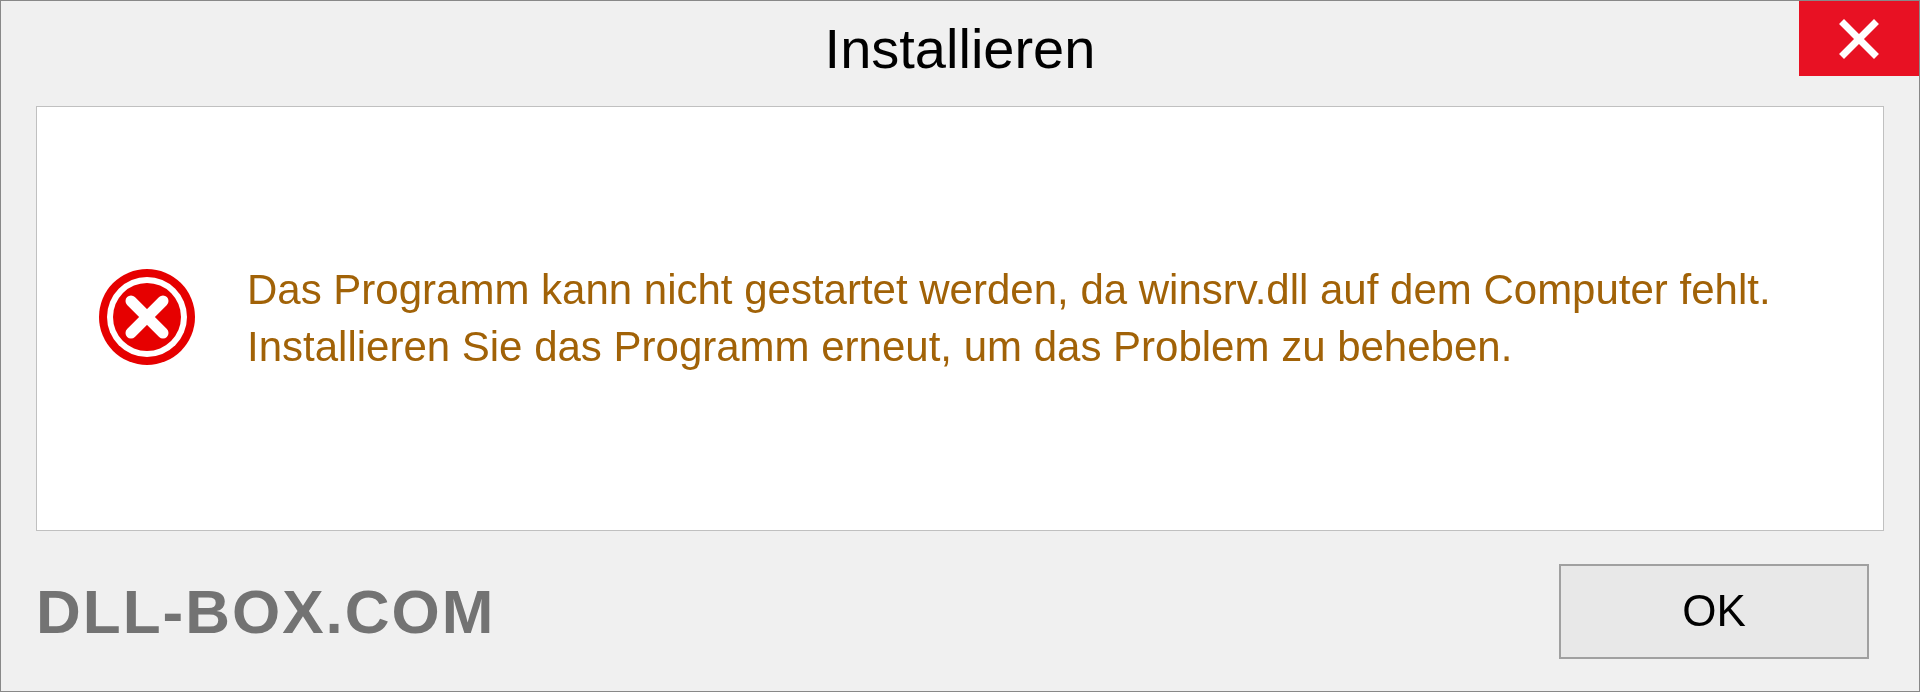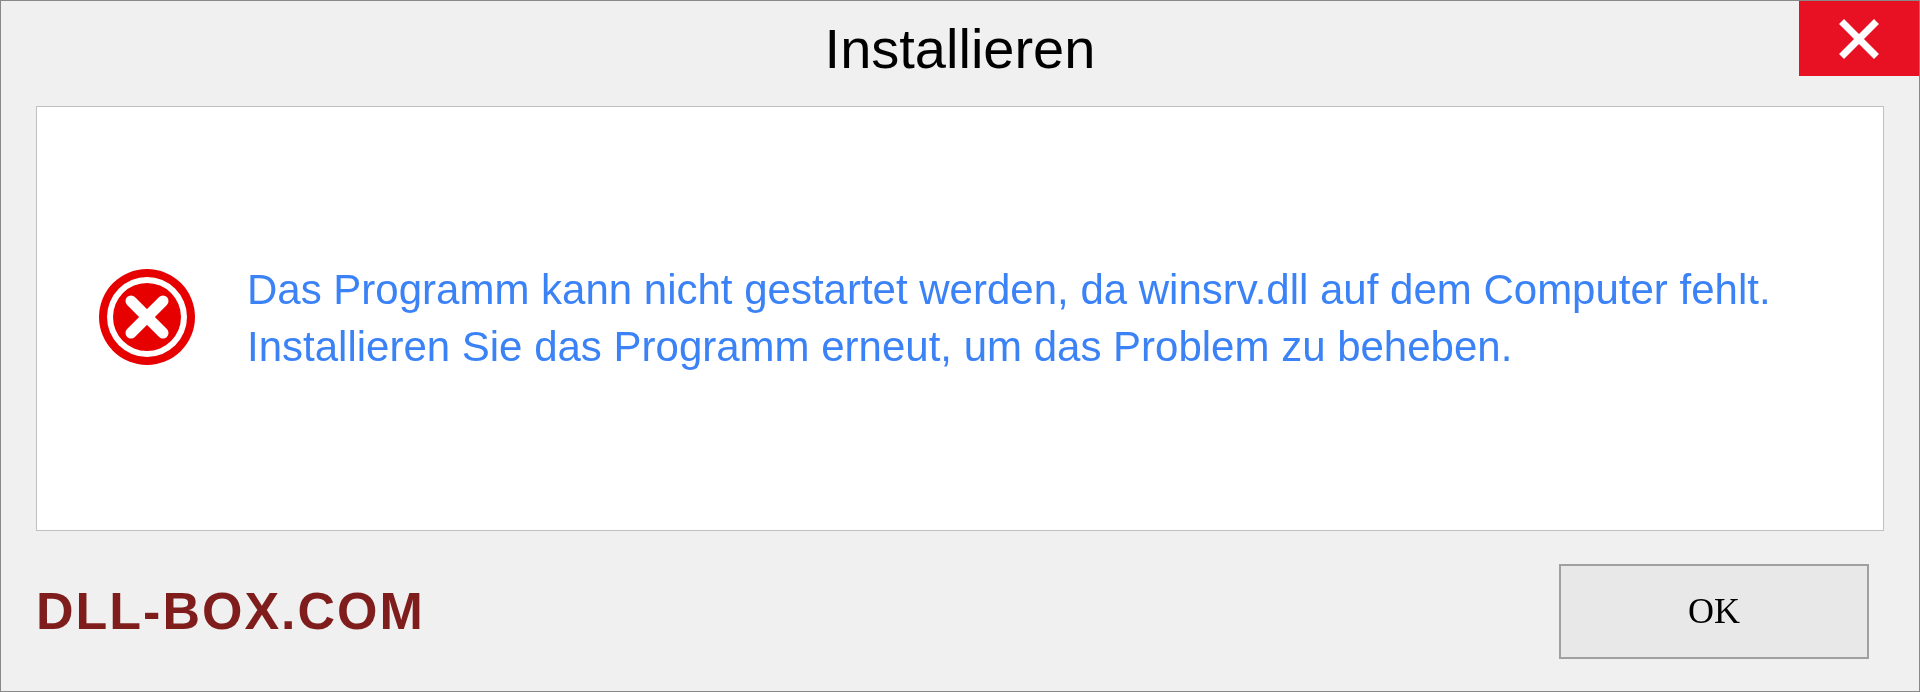--- a/index.html
+++ b/index.html
@@ -65,47 +65,47 @@
     }
     .error-icon {
       flex-shrink: 0;
     }
     .error-icon svg {
       width: 100px;
       height: 100px;
     }
     .message {
       font-size: 42px;
-      color: #3b82f6;
+      color: #a16207;
       line-height: 1.35;
     }
     .footer {
       height: 160px;
       display: flex;
       align-items: center;
       justify-content: space-between;
       padding: 0 50px 0 35px;
       background: #f0f0f0;
     }
     .watermark {
-      font-size: 52px;
+      font-size: 62px;
       font-weight: 900;
-      color: #7f1d1d;
+      color: #737373;
       letter-spacing: 2px;
       font-family: Arial, Helvetica, sans-serif;
     }
     .ok-btn {
       width: 310px;
       height: 95px;
       background: #e8e8e8;
       border: 2px solid #a0a0a0;
-      font-size: 36px;
+      font-size: 44px;
       color: #000;
       cursor: pointer;
-      font-family: Liberation Serif, serif;
+      font-family: Liberation Sans, sans-serif;
     }
   </style>
 </head>
 <body>
 
 <div class="dialog">
   <div class="titlebar">
     <div class="title">Installieren</div>
     <button class="close-btn">
       <svg viewBox="0 0 50 50">

